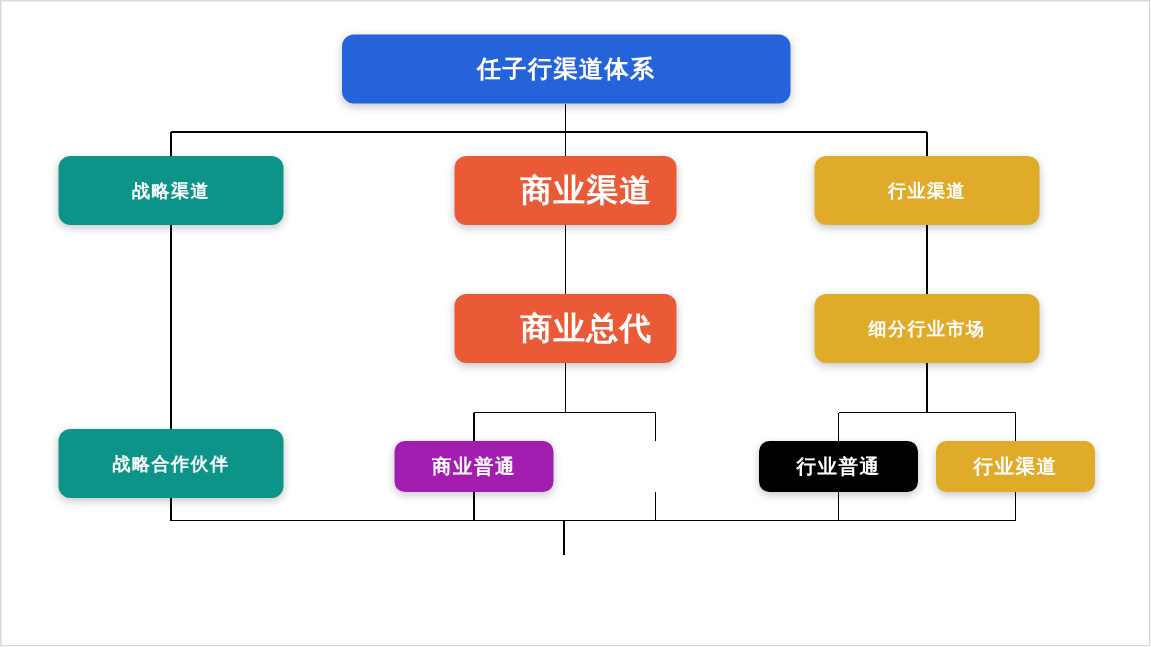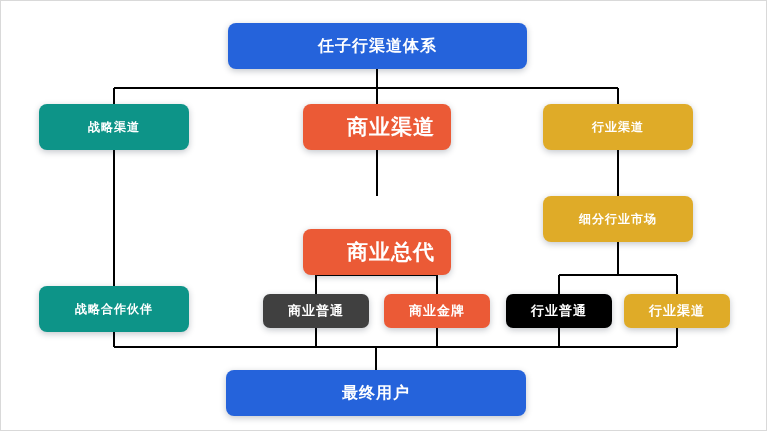--- a/index.html
+++ b/index.html
@@ -75,40 +75,34 @@
   <div class="node lg" style="left: 38px; top: 103px; background: rgb(13, 148, 136);">
       <span>战略渠道</span>
     </div>
   <div class="node mid" style="left: 302px; top: 103px; background: rgb(235, 90, 54);">
       <span>商业渠道</span>
     </div>
   <div class="node lg" style="left: 542px; top: 103px; background: rgb(223, 171, 40);">
       <span>行业渠道</span>
     </div>
 
-  <div class="node mid" style="left: 302px; top: 195px; background: rgb(235, 90, 54); margin-top: 33px;">
+  <div class="node mid" style="left: 302px; top: 195px; background: rgb(235, 90, 54);">
       <span>商业总代</span>
     </div>
   <div class="node lg" style="left: 38px; top: 285px; background: rgb(13, 148, 136);">
       <span>战略合作伙伴</span>
     </div>
 
   <div class="node lg" style="left: 542px; top: 195px; background: rgb(223, 171, 40);">
       <span>细分行业市场</span>
     </div>
-  <div class="node sm" style="left: 262px; top: 293px; background: #404040;">
+  <div class="node sm" style="left: 262px; top: 293px; background: #a21caf;">
       <span>商业普通</span>
-    </div>
-  <div class="node sm" style="left: 383px; top: 293px; background: rgb(235, 90, 54);">
-      <span>商业金牌</span>
     </div>
   <div class="node sm" style="left: 505px; top: 293px; background: #000000; align-items: center;">
       <span>行业普通</span>
     </div>
   <div class="node sm" style="left: 623px; top: 293px; background: rgb(223, 171, 40);">
       <span>行业渠道</span>
     </div>
 
-  <div class="node wide" style="left: 225px; top: 369px; width: 300px; background: rgb(37, 99, 219);">
-      <span>最终用户</span>
-    </div>
 
 </div>
 
 </body></html>

